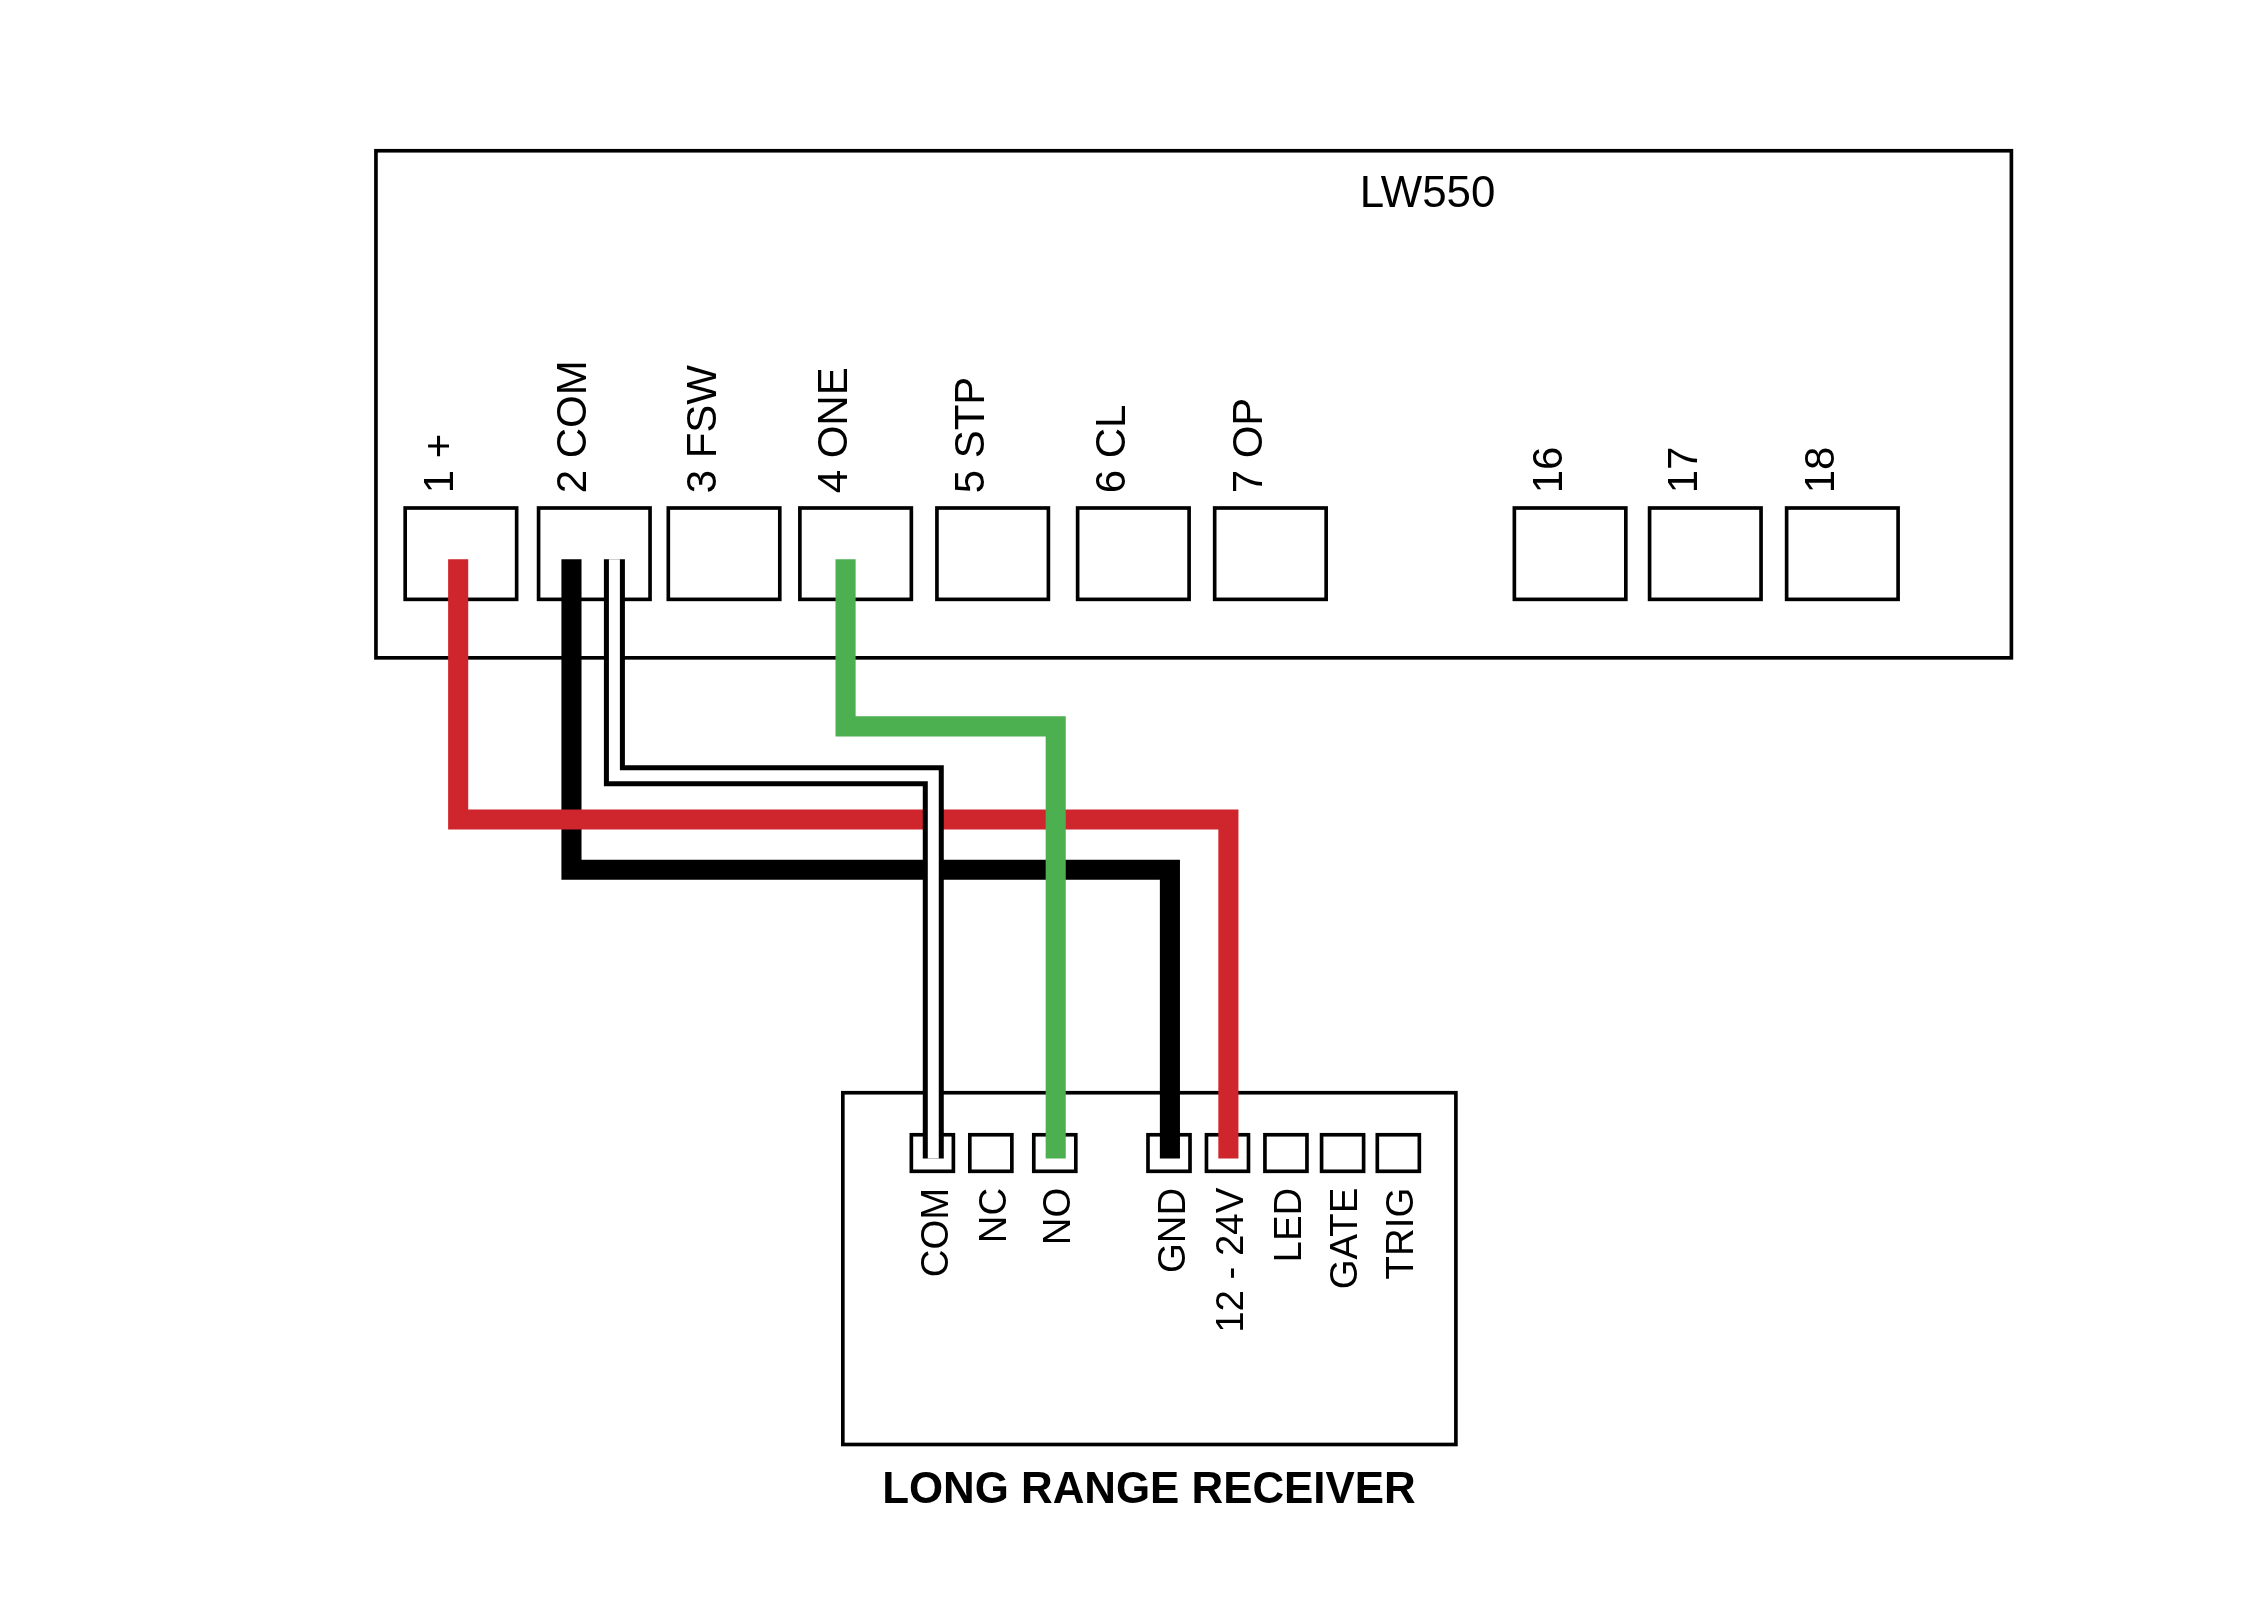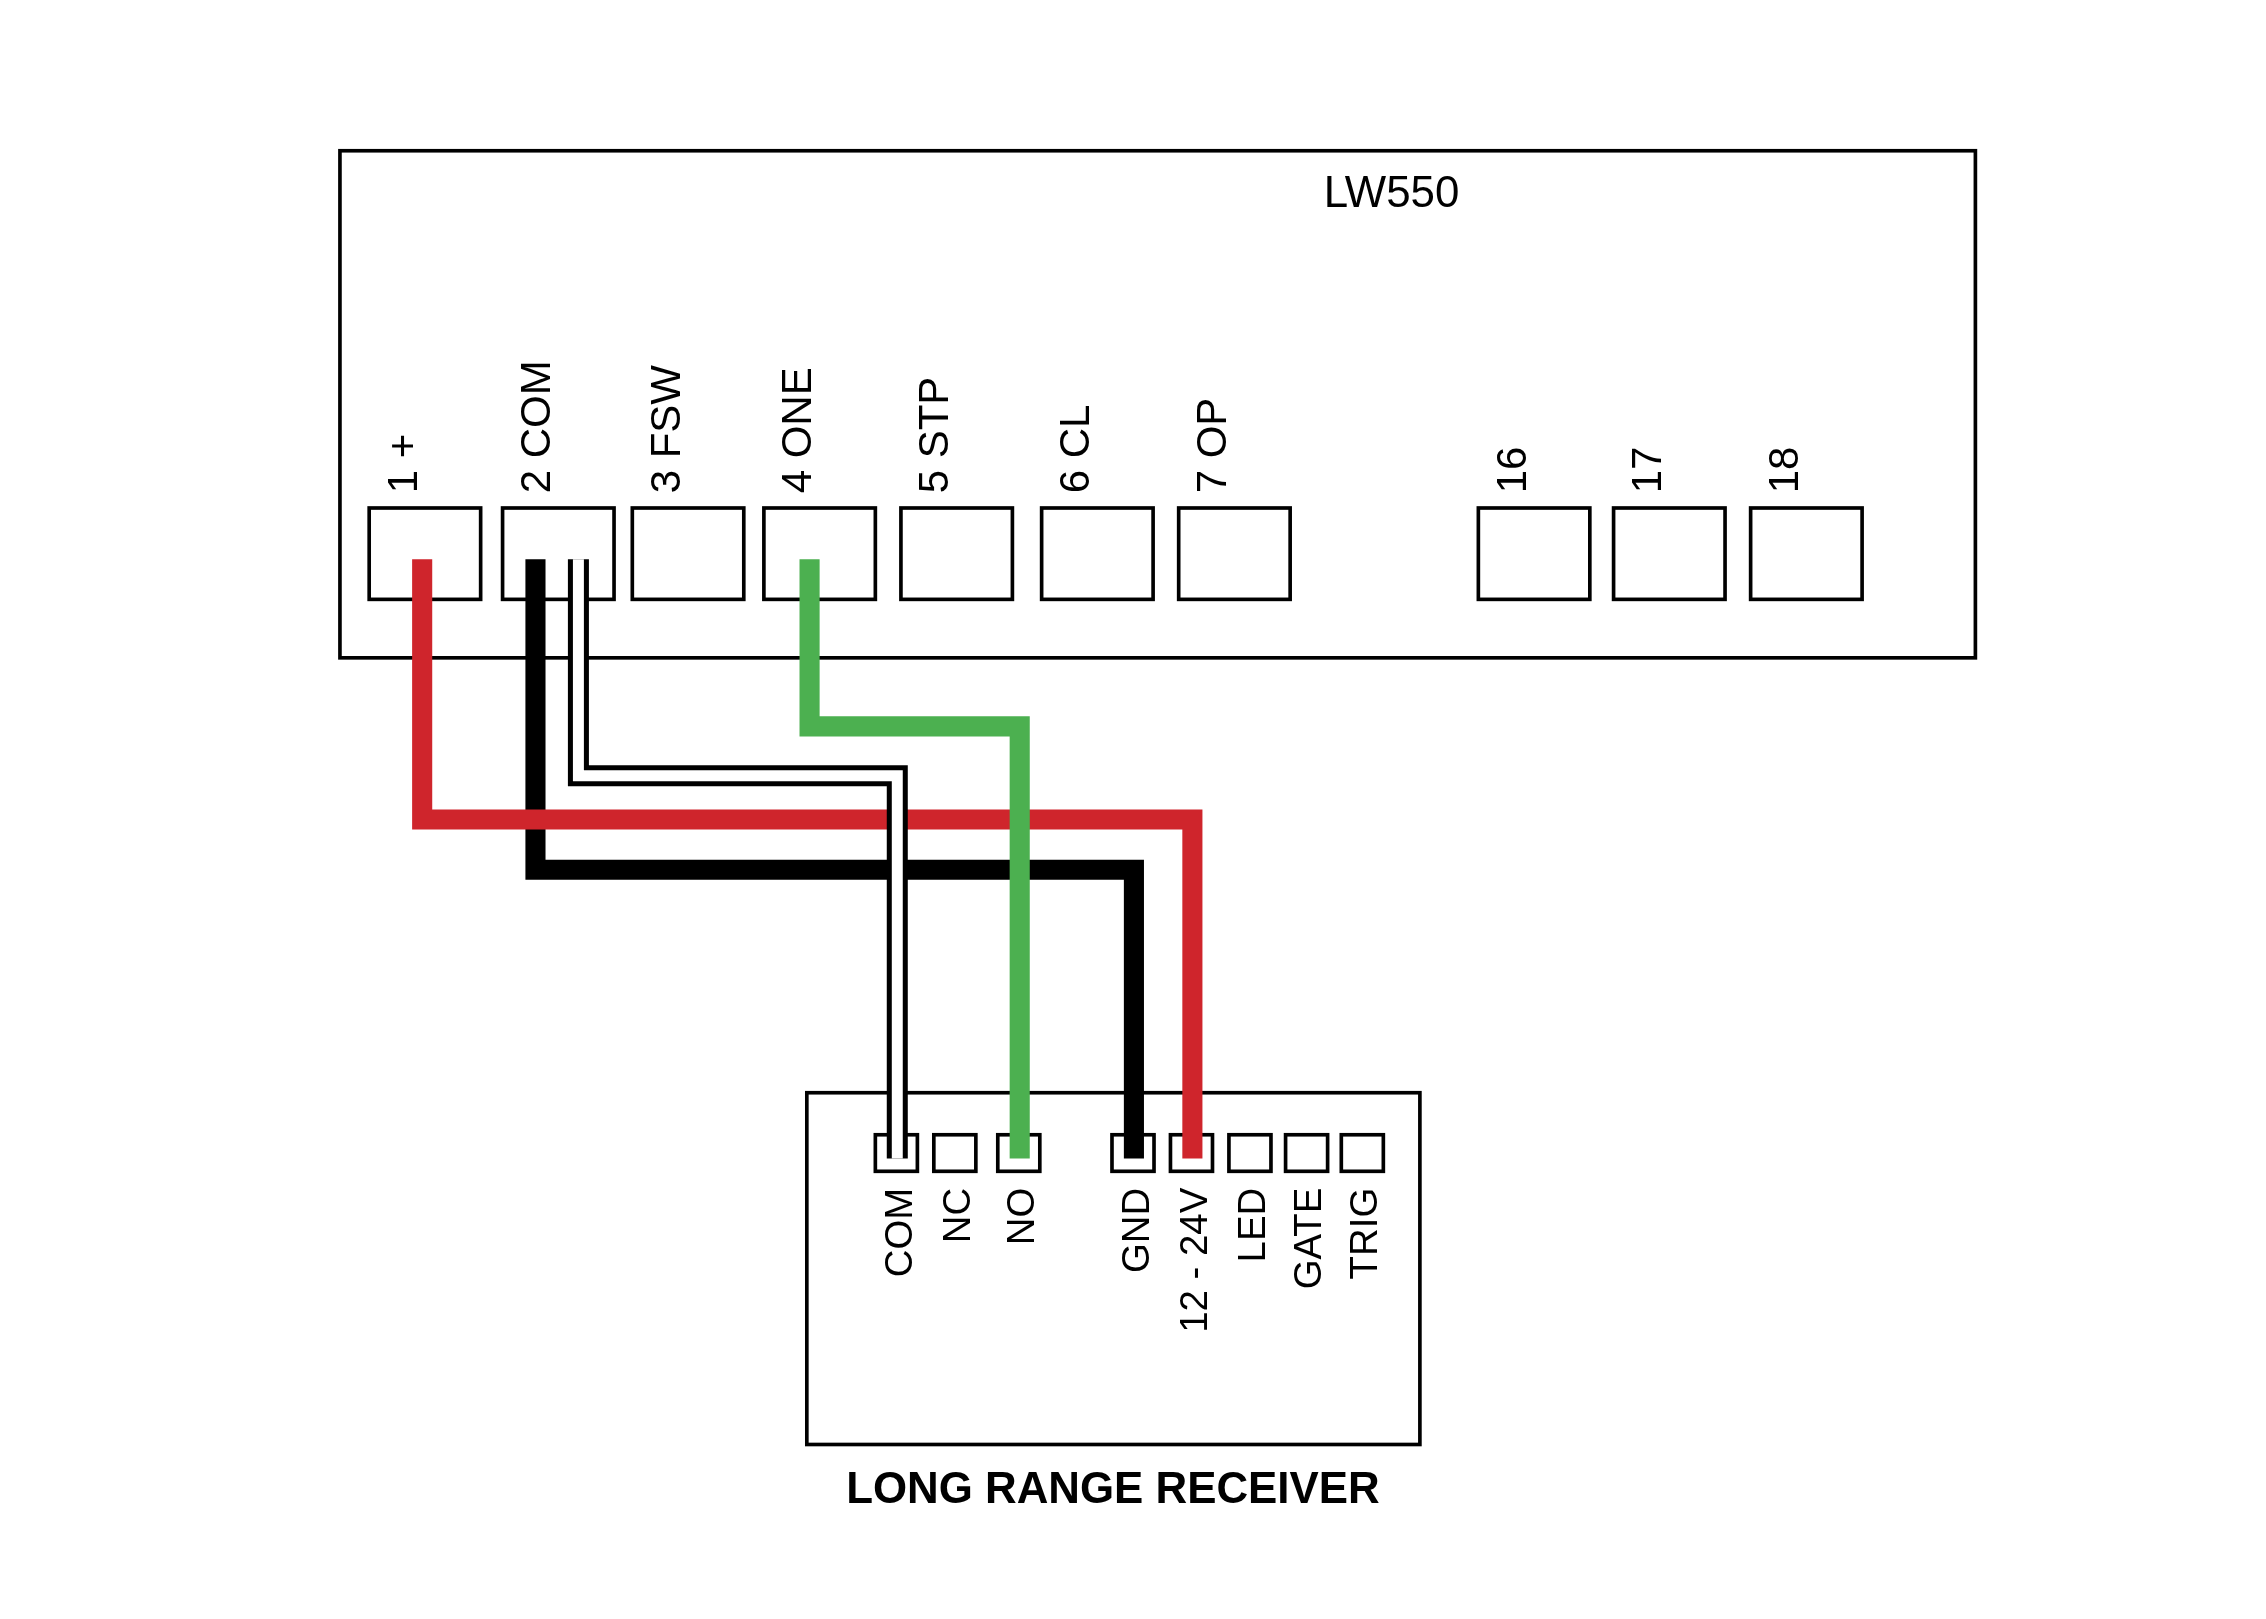--- a/index.html
+++ b/index.html
@@ -6,20 +6,21 @@
     margin: 0;
     padding: 0;
     background: #ffffff;
   }
   .stage {
     position: relative;
     width: 2103px;
     height: 1619px;
     background: #ffffff;
     font-family: "Liberation Sans", sans-serif;
+    padding-left: 36px;
   }
   svg text {
     font-family: "Liberation Sans", sans-serif;
     fill: #000000;
   }
   .board-title { font-size: 48px; }
   .term-label { font-size: 46px; }
   .rx-label { font-size: 42px; }
   .rx-title { font-size: 48px; font-weight: bold; }
   rect.outline {

